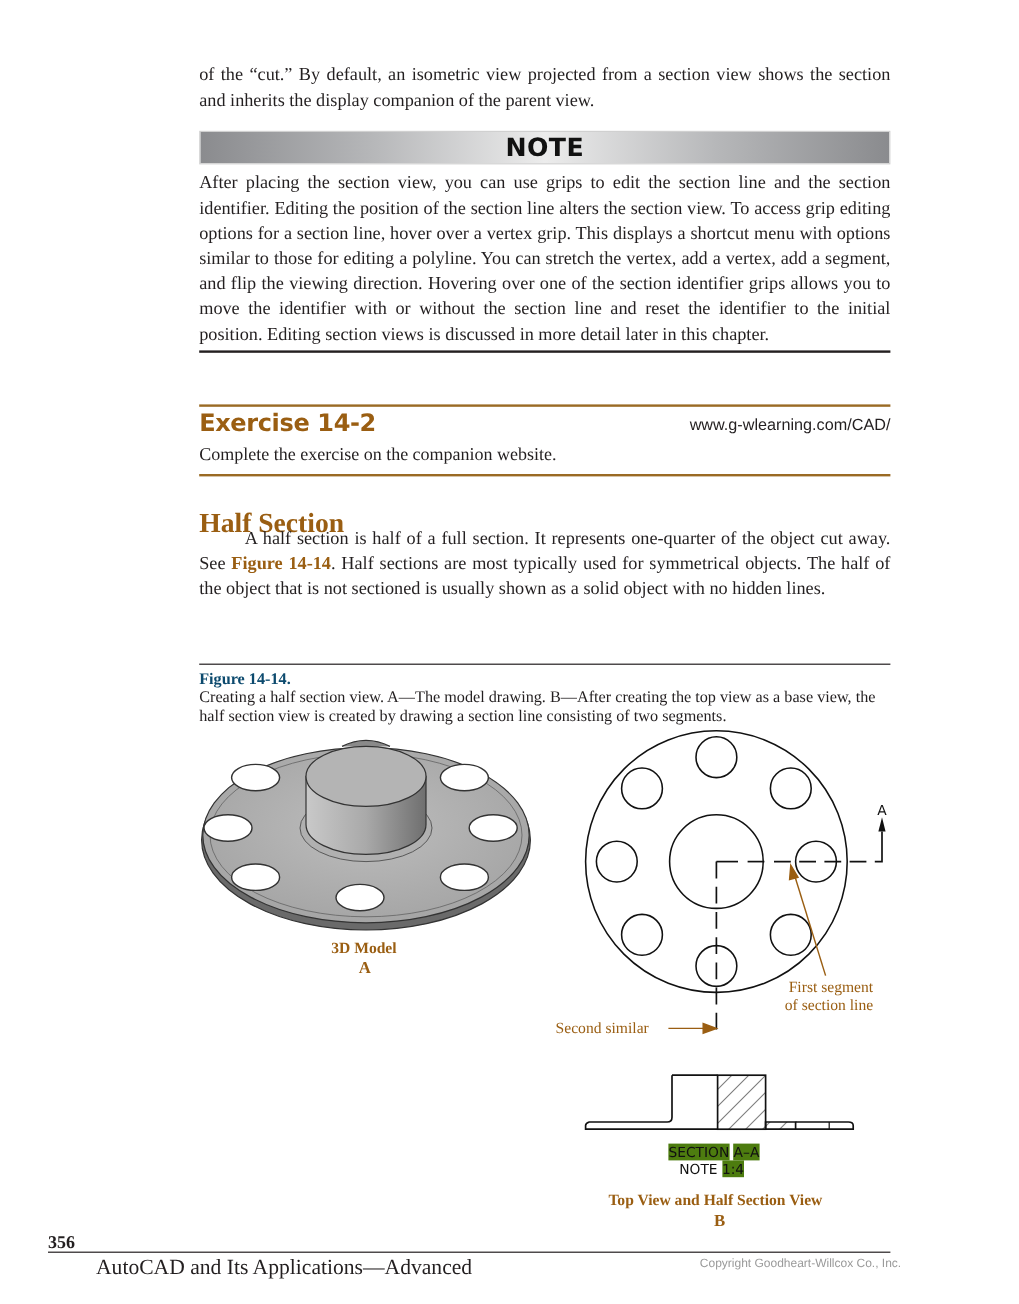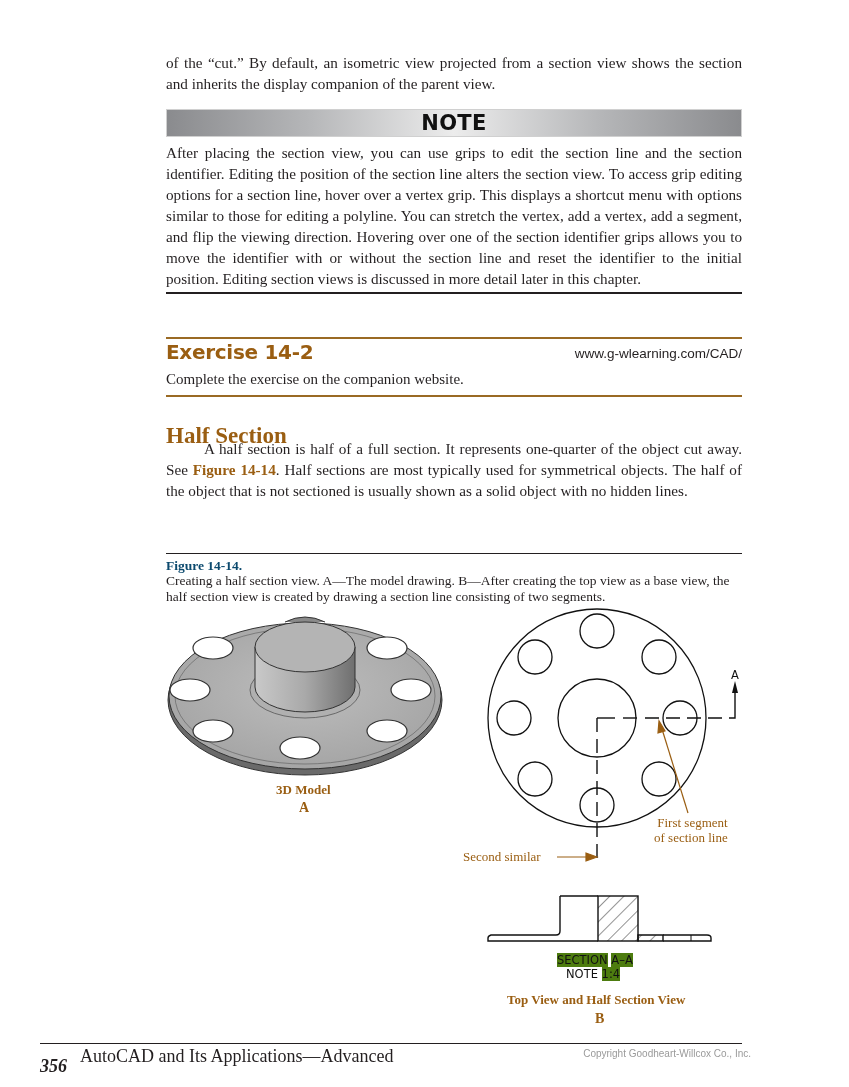--- a/index.html
+++ b/index.html
@@ -21,21 +21,21 @@
     .ex-url { right: 107px; top: 346px; font-family: "Liberation Sans", "DejaVu Sans", sans-serif; font-size: 13.5px; color: #231f20; }
     .ex-text { left: 166px; top: 371px; font-size: 15px; }
     .h-half { left: 166px; top: 423px; font-size: 23px; font-weight: bold; color: #9a5e12; }
     .p3 { left: 166px; top: 438px; width: 576px; }
     .p3 .indent { display: inline-block; width: 38px; }
     .fig-ref { color: #9a5e12; font-weight: bold; }
     .fig-label { left: 166px; top: 558px; font-size: 13.5px; font-weight: bold; color: #0c4a6e; }
     .fig-caption { left: 166px; top: 573px; width: 580px; font-size: 13.5px; line-height: 16px; }
     .brown-label { color: #9a5e12; font-size: 13px; font-family: "Liberation Serif", serif; }
     .bold-label { font-weight: bold; }
-    .footer-num { left: 40px; top: 1056px; font-size: 18px; font-weight: bold; font-style: italic; }
+    .footer-num { left: 40px; top: 1028px; font-size: 15px; font-weight: bold; }
     .footer-title { left: 80px; top: 1046px; font-size: 18px; }
     .footer-copy { right: 98px; top: 1048px; font-family: "Liberation Sans", sans-serif; font-size: 10px; color: #9a9a9a; }
     .cad-text { font-family: "DejaVu Sans", "Liberation Sans", sans-serif; font-size: 11.5px; color: #111; }
     .hl { background: #4d7c0f; }
   </style>
 </head>
 <body>
 
 <div class="abs body-text p1">of the “cut.” By default, an isometric view projected from a section view shows the section and inherits the display companion of the parent view.</div>
 

